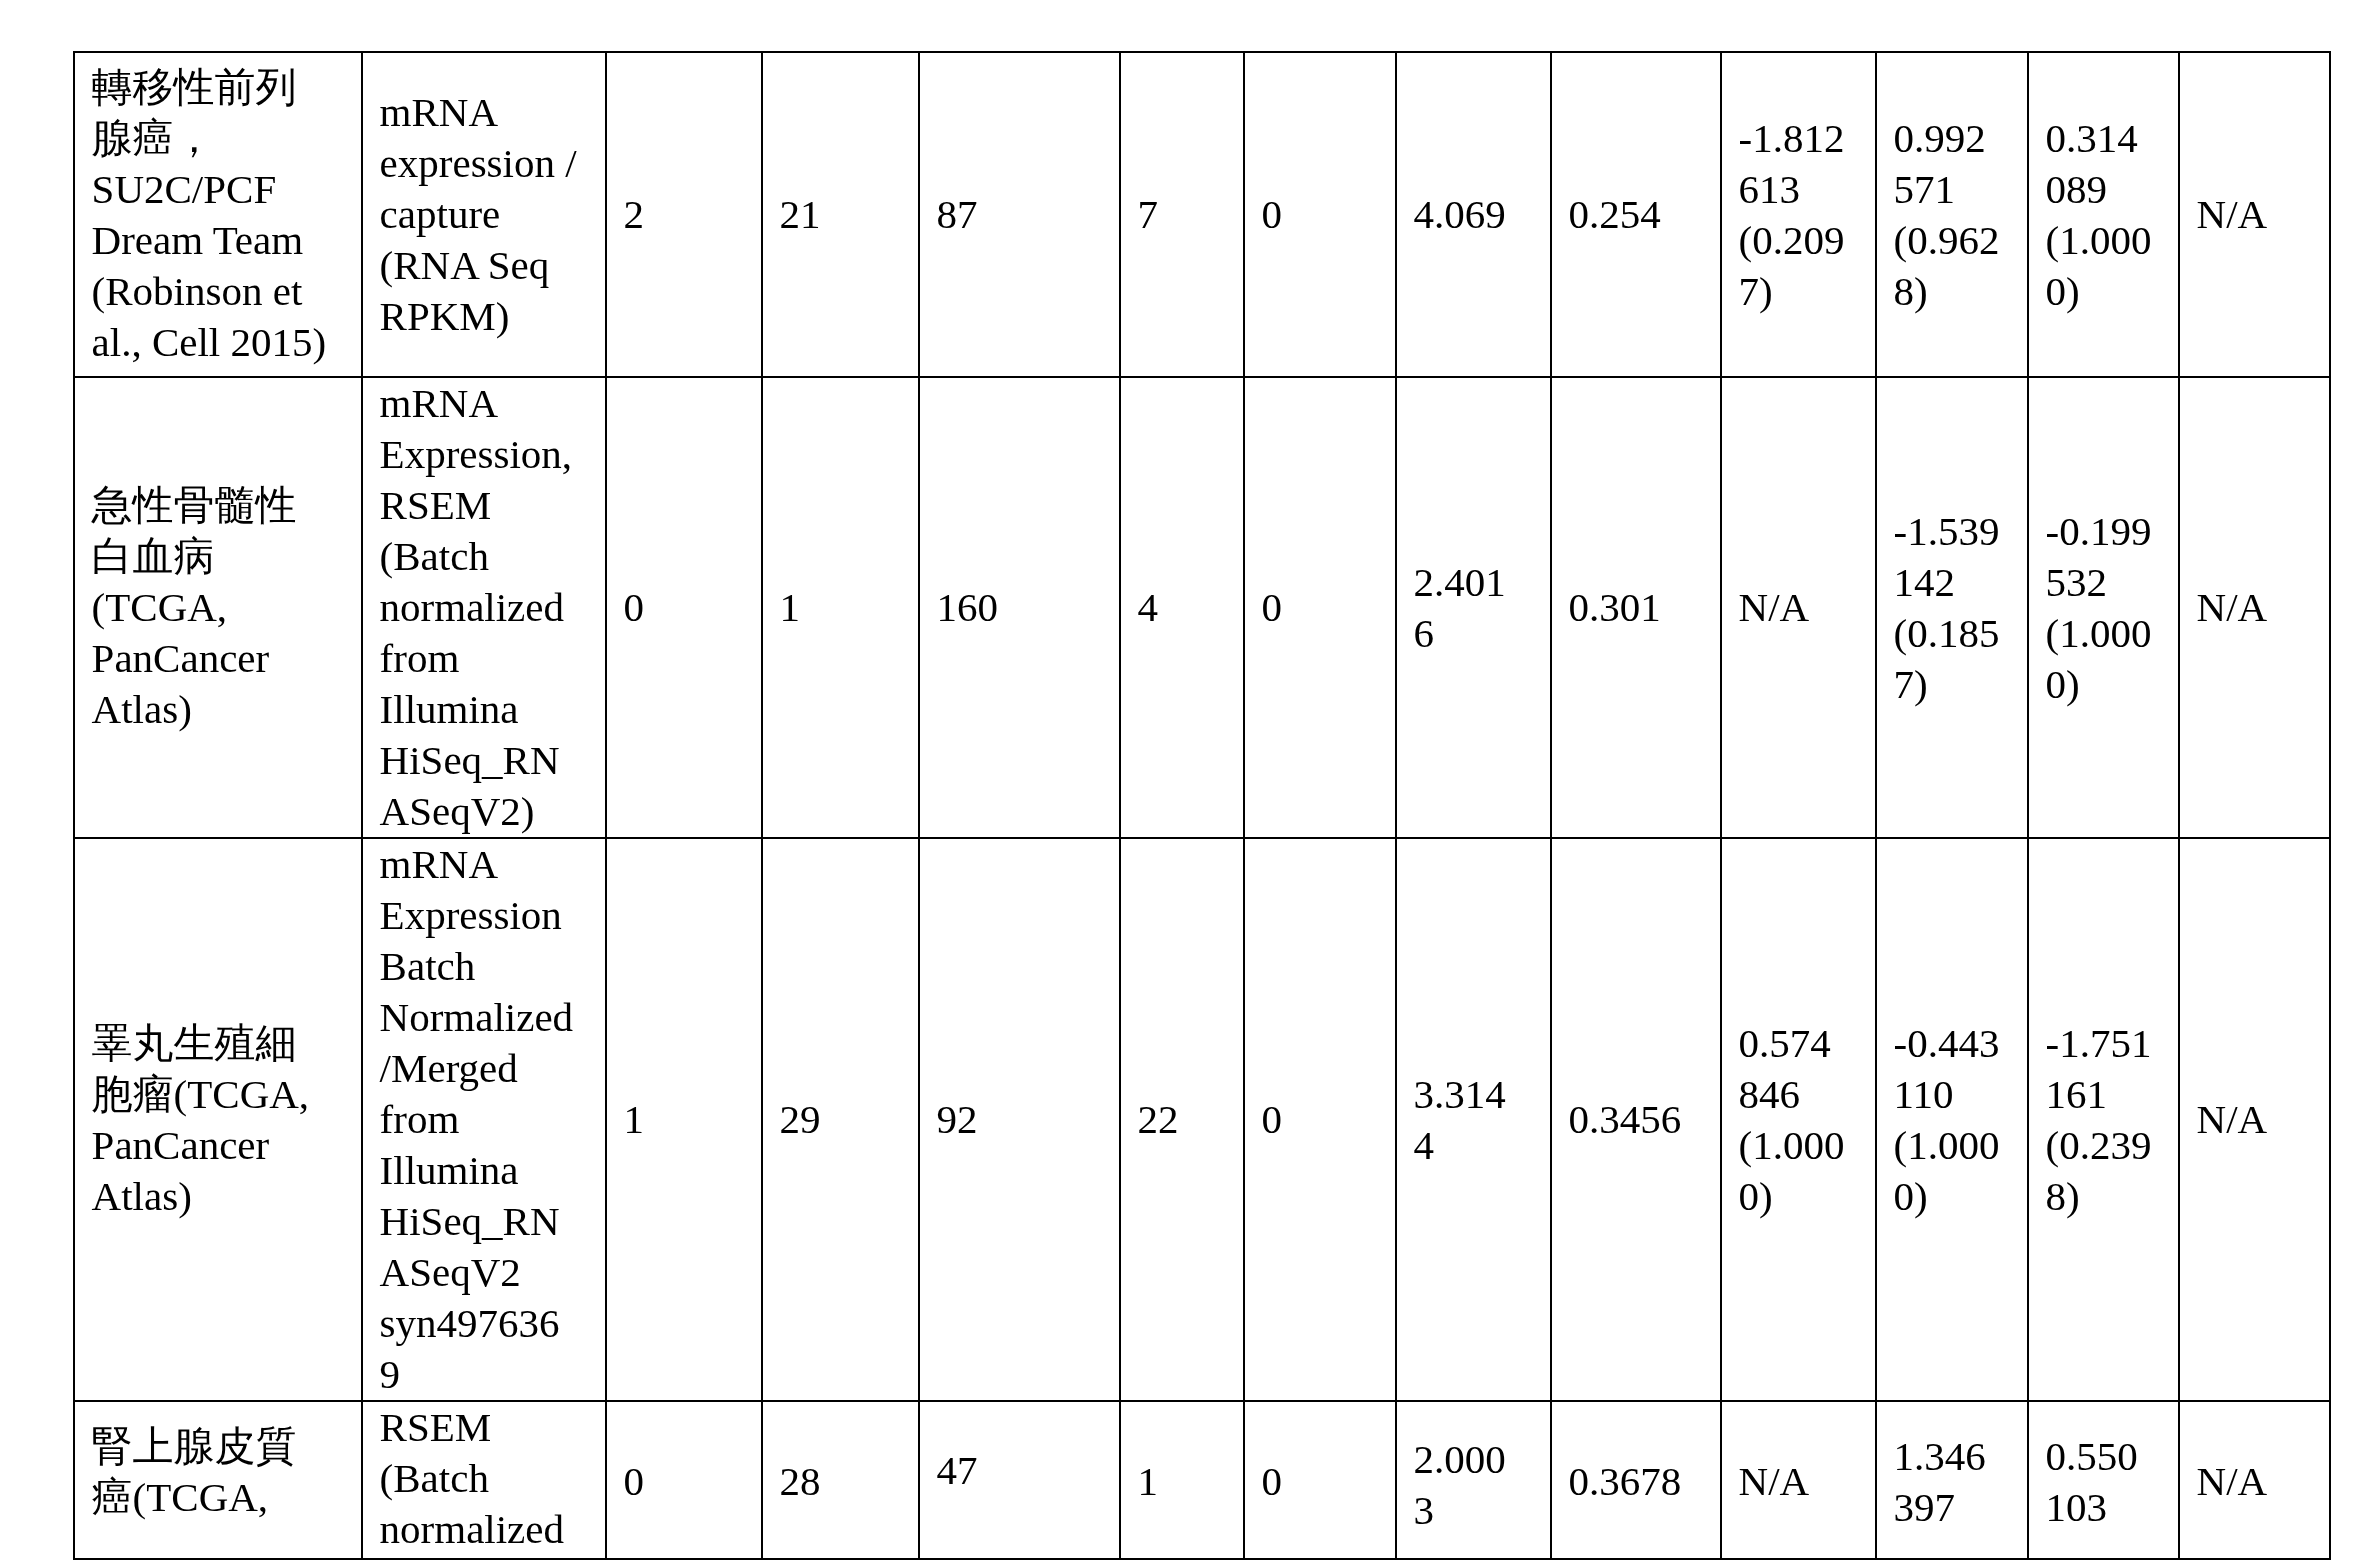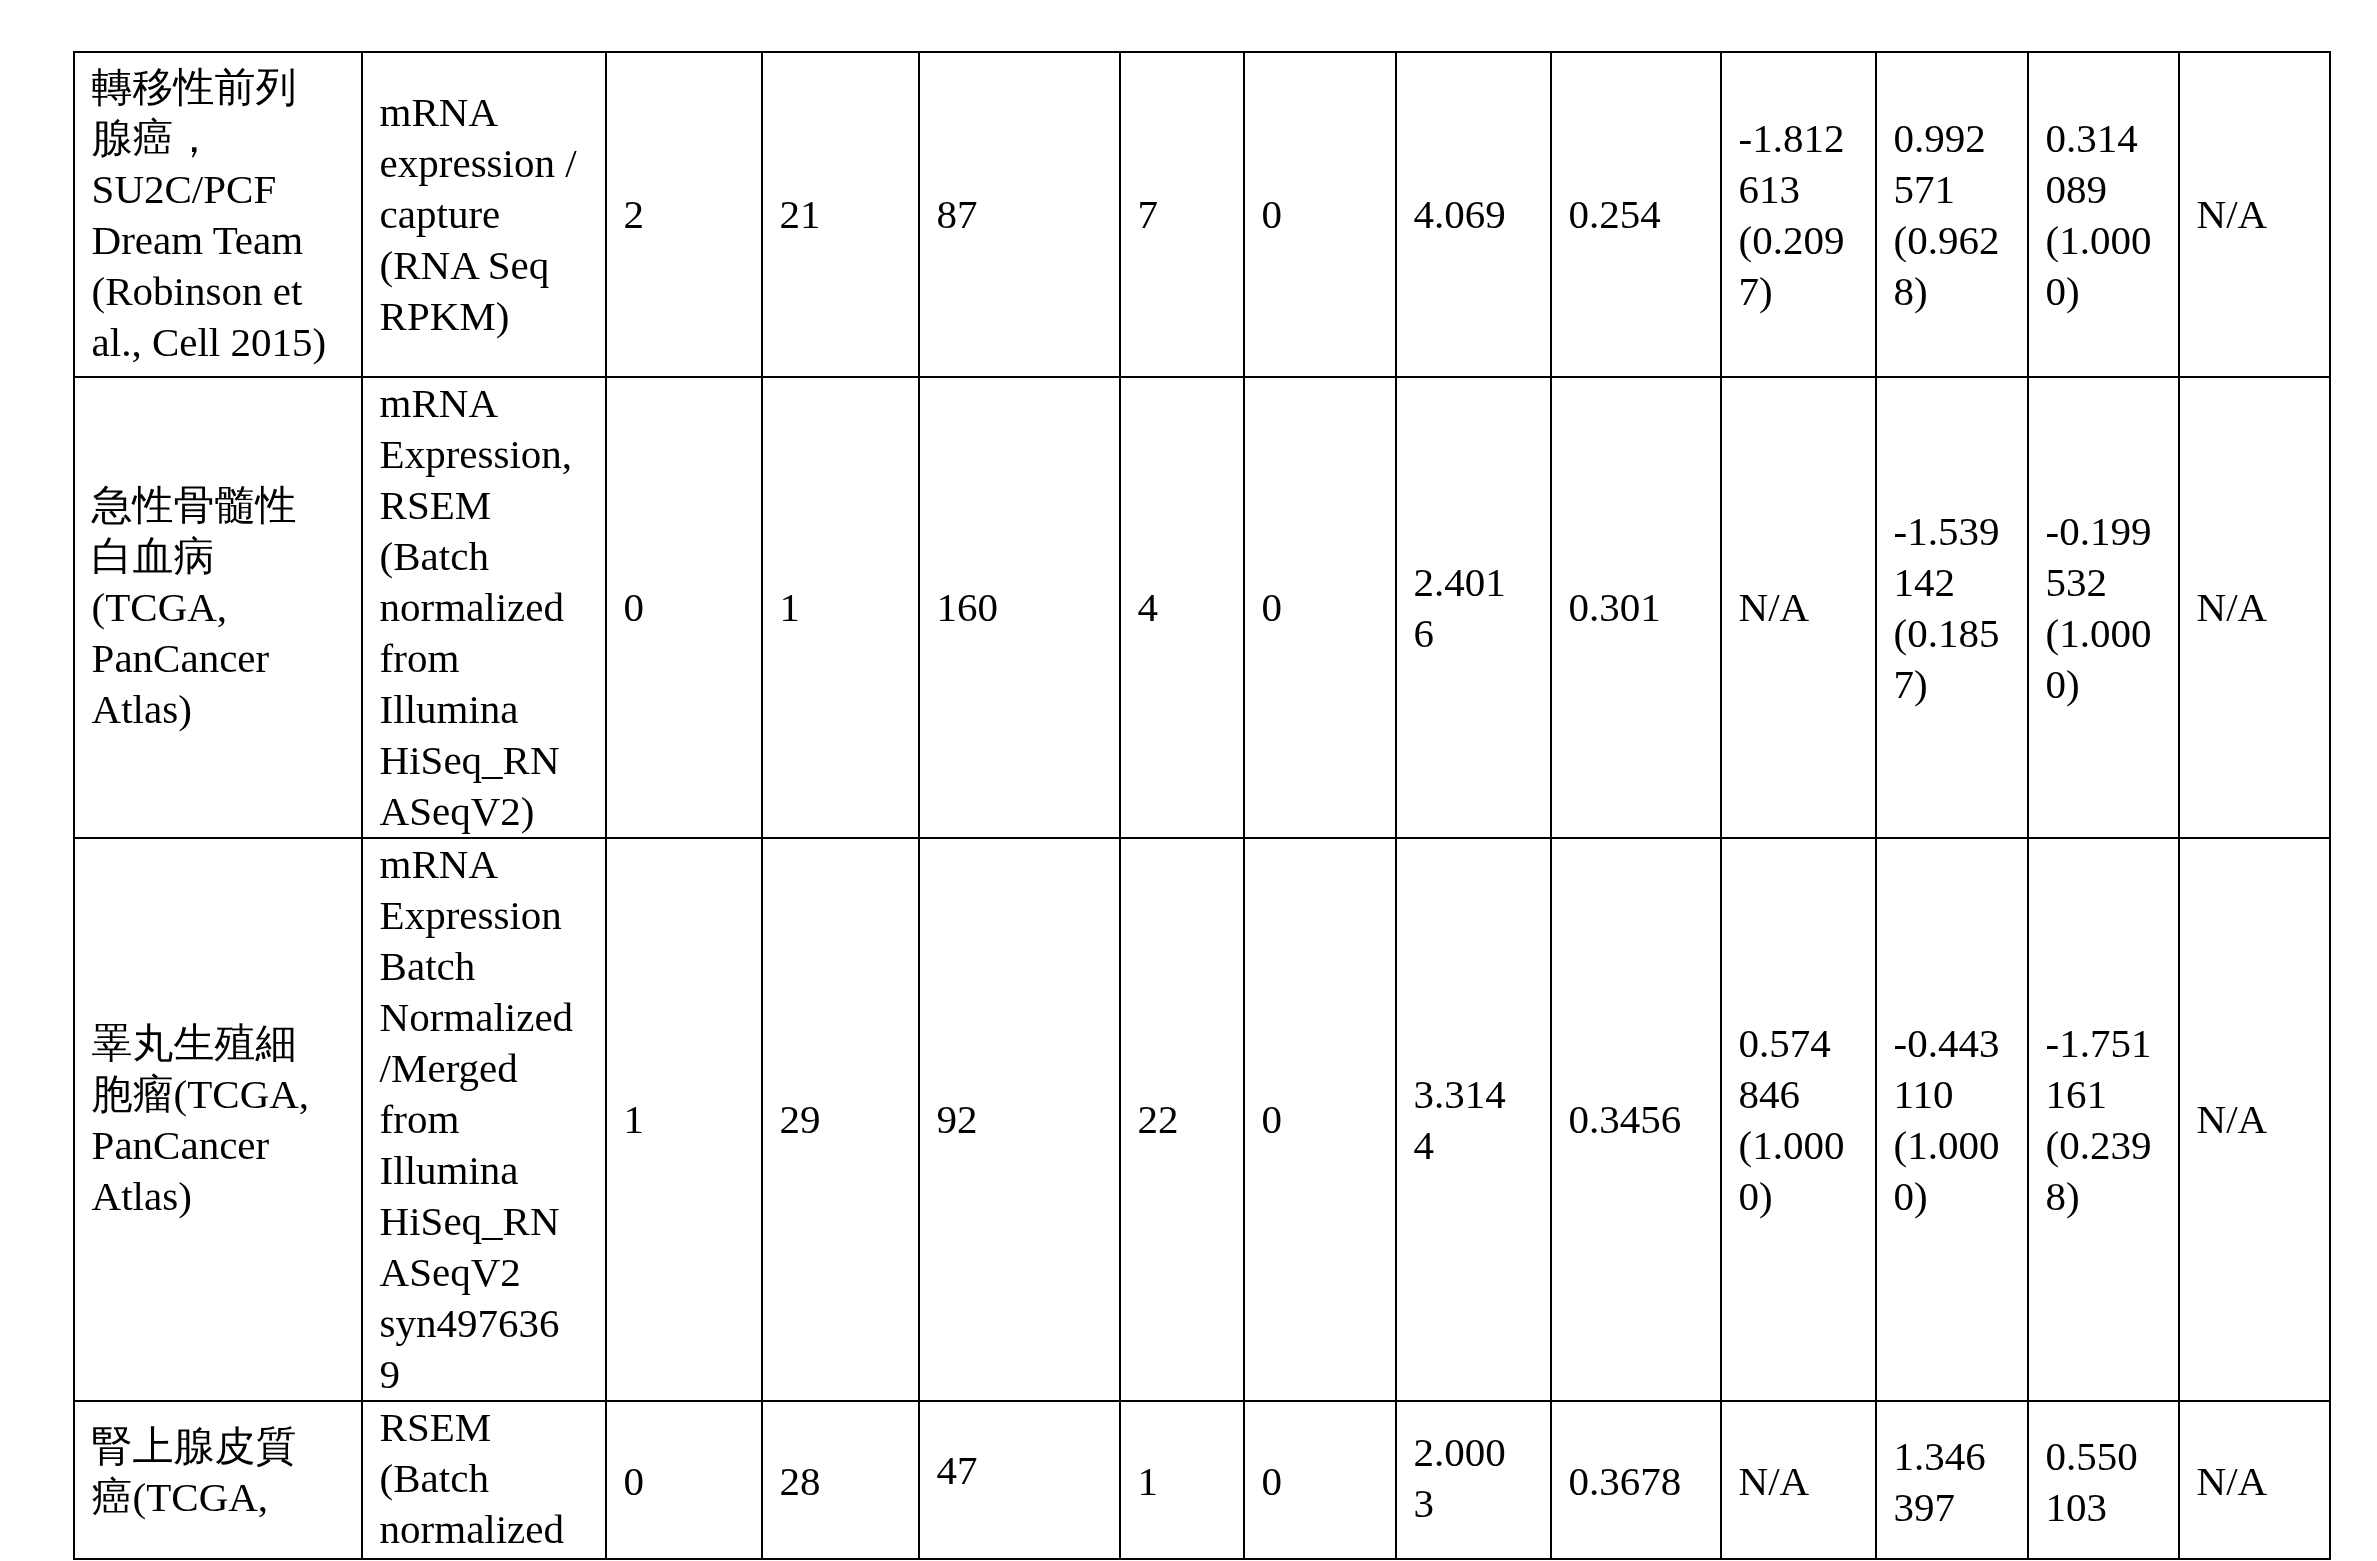--- a/index.html
+++ b/index.html
@@ -146,21 +146,21 @@
         <td style="height: 158px;"><div class="cell-inner" style="padding-top: 19px; max-height: 134px; overflow: hidden;">腎上腺皮質
 癌(TCGA,</div></td>
         <td style="height: 158px;"><div class="cell-inner" style="padding-top: 0px; max-height: 153px; overflow: hidden;">RSEM
 (Batch
 normalized</div></td>
         <td style="height: 158px;"><div class="cell-inner" style="padding-top: 54px; max-height: 99px; overflow: hidden;">0</div></td>
         <td style="height: 158px;"><div class="cell-inner" style="padding-top: 54px; max-height: 99px; overflow: hidden;">28</div></td>
         <td style="height: 158px;"><div class="cell-inner" style="padding-top: 43px; max-height: 99px; overflow: hidden;">47</div></td>
         <td style="height: 158px;"><div class="cell-inner" style="padding-top: 54px; max-height: 99px; overflow: hidden;">1</div></td>
         <td style="height: 158px;"><div class="cell-inner" style="padding-top: 54px; max-height: 99px; overflow: hidden;">0</div></td>
-        <td style="height: 158px;"><div class="cell-inner" style="padding-top: 25px; max-height: 124px; overflow: hidden;">2.000
+        <td style="height: 158px;"><div class="cell-inner" style="padding-top: 32px; max-height: 124px; overflow: hidden;">2.000
 3</div></td>
         <td style="height: 158px;"><div class="cell-inner" style="padding-top: 54px; max-height: 99px; overflow: hidden;">0.3678</div></td>
         <td style="height: 158px;"><div class="cell-inner" style="padding-top: 54px; max-height: 99px; overflow: hidden;">N/A</div></td>
         <td style="height: 158px;"><div class="cell-inner" style="padding-top: 28.5px; max-height: 124px; overflow: hidden;">1.346
 397</div></td>
         <td style="height: 158px;"><div class="cell-inner" style="padding-top: 28.5px; max-height: 124px; overflow: hidden;">0.550
 103</div></td>
         <td style="height: 158px;"><div class="cell-inner" style="padding-top: 54px; max-height: 99px; overflow: hidden;">N/A</div></td>
       </tr>
     </tbody>

